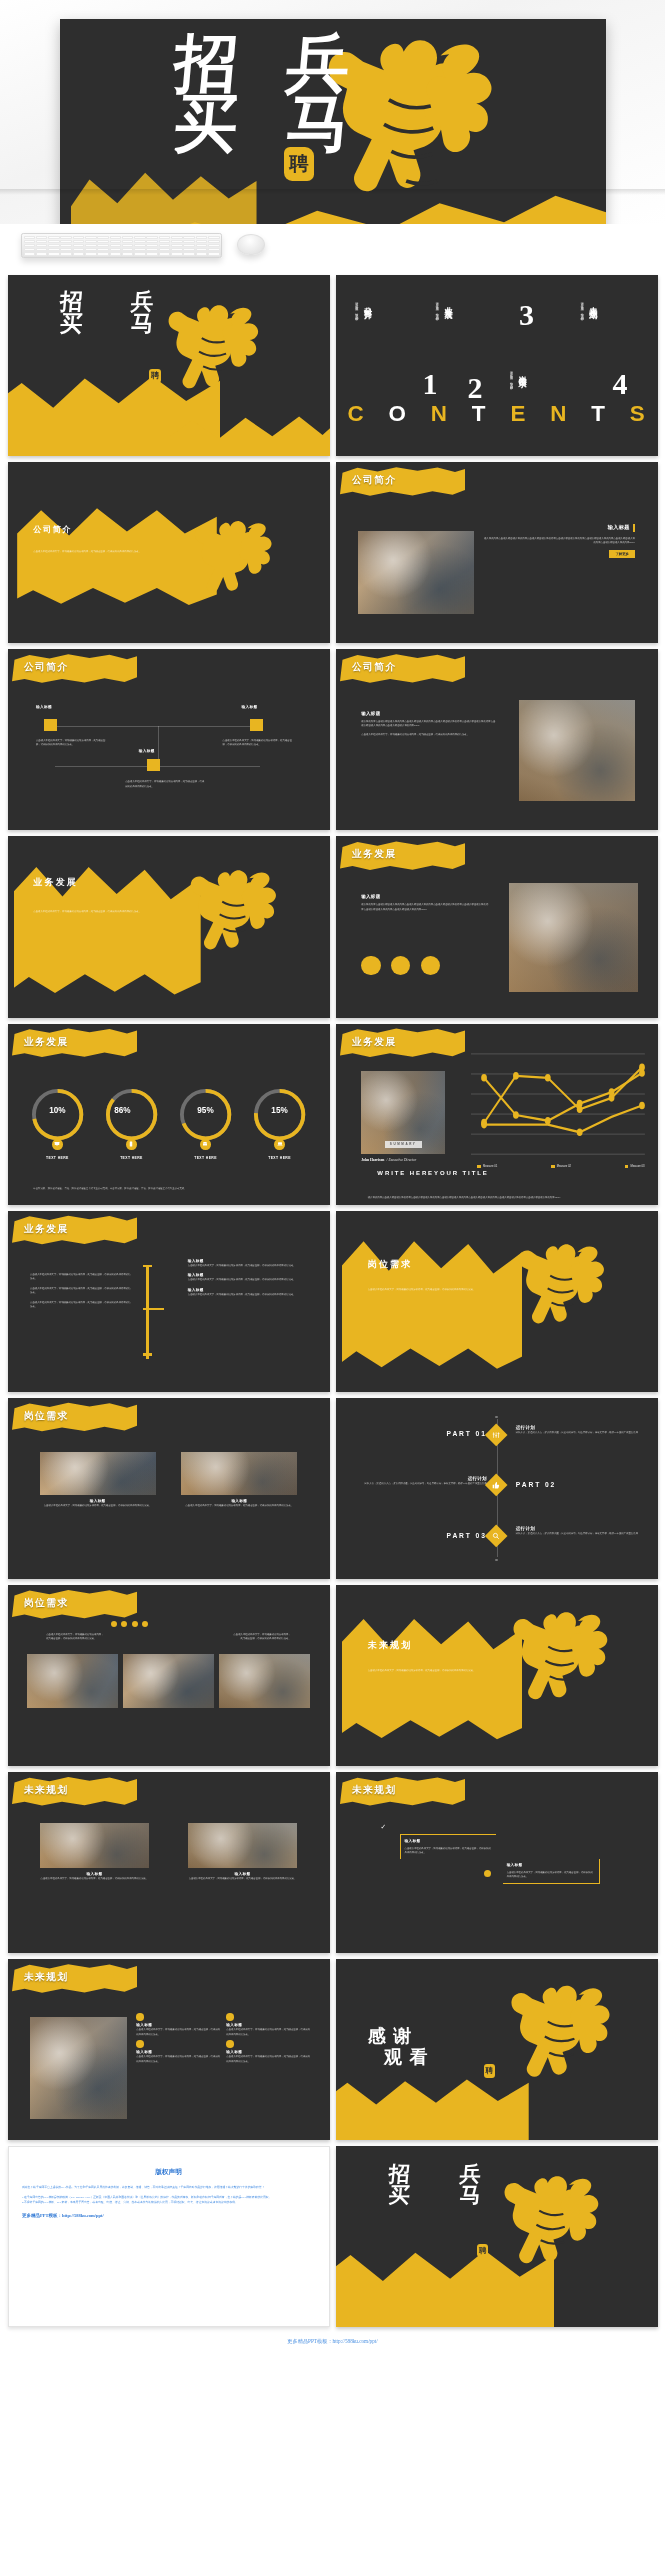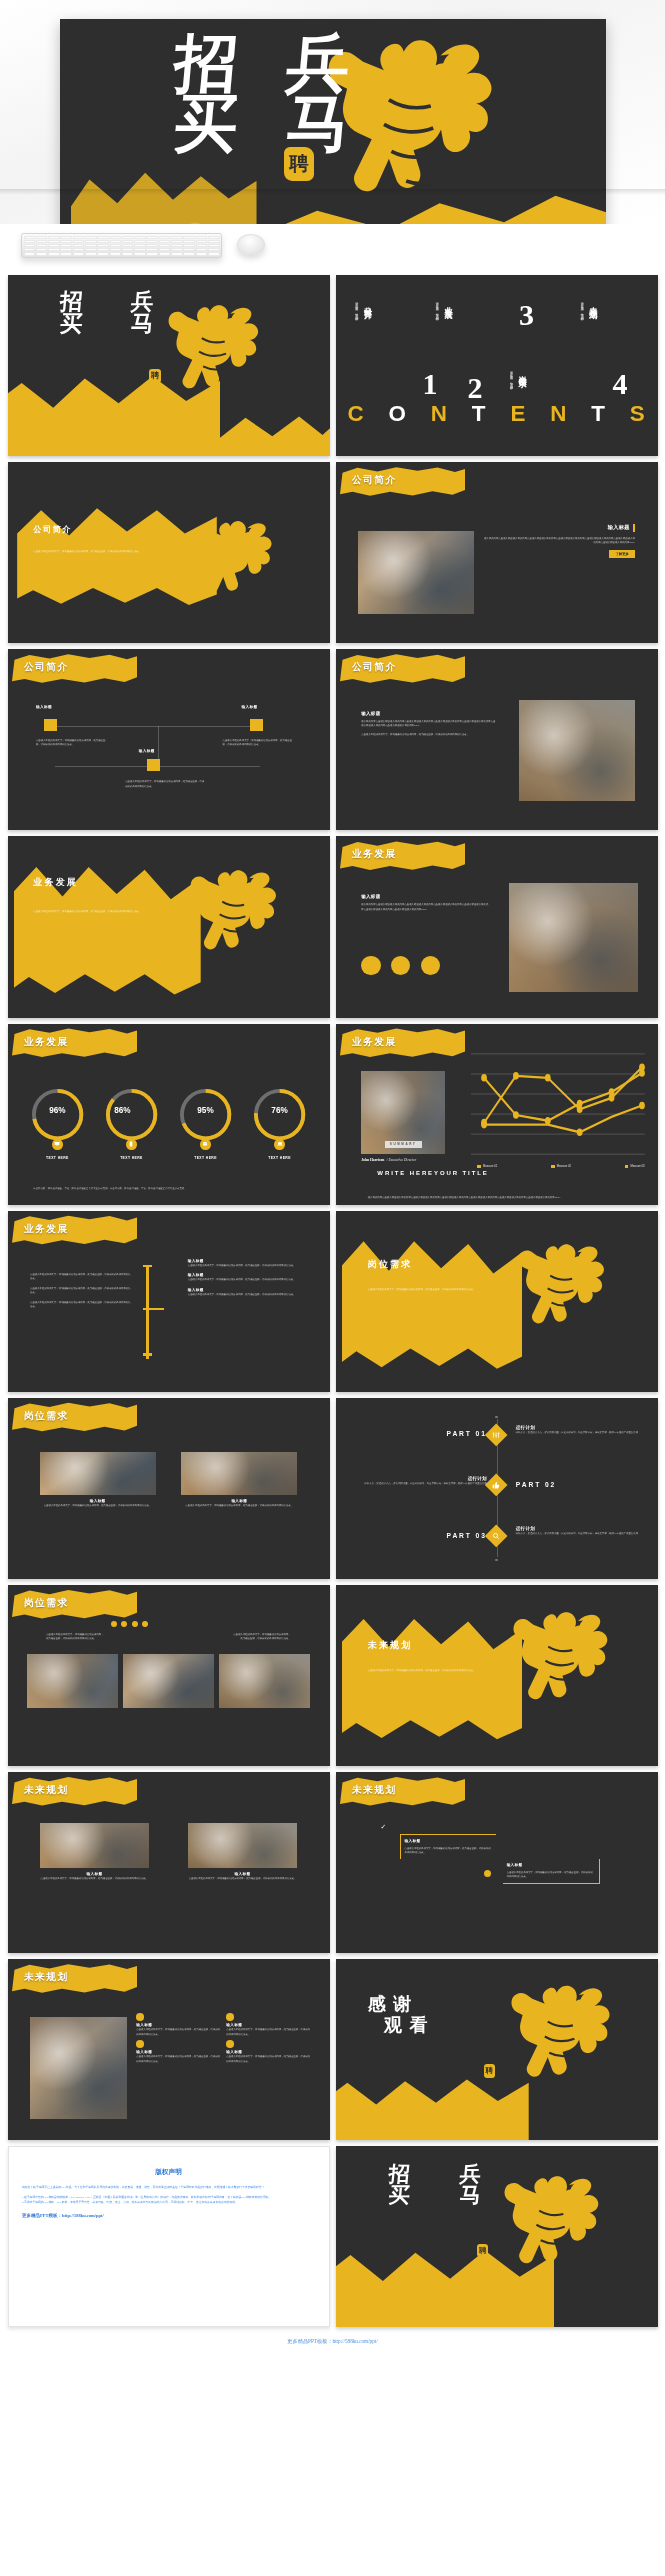--- a/index.html
+++ b/index.html
@@ -164,21 +164,21 @@
     font-weight:700; letter-spacing:1.5px;
   }
   .bignum {
     font-family:"Liberation Serif", serif; color:#fff; font-weight:700;
     font-size:30px; line-height:1;
   }
 
   
   .thanks {
     font-family:"Liberation Serif", serif; color:#fff; font-weight:700;
-    font-size:25px; line-height:1; letter-spacing:1.5px;
+    font-size:25px; line-height:1; letter-spacing:1.5px;margin-top:32px;
   }
   .footer-line {
     text-align:center; color:#4a90e2; font-size:5.2px;
     font-family:"Liberation Serif", serif; padding: 6px 0 3px;
   }
 </style>
 </head>
 <body>
 
 <div class="hero-wrap">
@@ -457,21 +457,21 @@
     <div class="brushhead"></div>
     <div class="sec-title">业务发展</div>
 
     <div style="position:absolute;left:4%;top:34%;width:92%;display:flex;justify-content:space-around">
 
       <div style="width:20%;text-align:center;position:relative">
         <svg viewBox="0 0 40 40" style="width:100%;display:block">
           <circle cx="20" cy="20" r="16" fill="none" stroke="#6e6e6e" stroke-width="2.6"></circle>
           <circle cx="20" cy="20" r="16" fill="none" stroke="#e8b521" stroke-width="2.6" stroke-dasharray="72 28" pathLength="100" transform="rotate(-90 20 20)"></circle>
         </svg>
-        <span class="pct" style="position:absolute;left:0;right:0;top:28%">96%</span>
+        <span class="pct" style="position:absolute;left:0;right:0;top:28%">10%</span>
         <div class="ydot" style="position:absolute;left:50%;margin-left:-5.2px;top:72%;width:10.4px;height:10.4px;display:flex;align-items:center;justify-content:center">
           <svg viewBox="0 0 24 24" width="6" height="6" fill="#fff">
               <rect x="3" y="4" width="18" height="12" rx="1"></rect>
               <rect x="9" y="18" width="6" height="2"></rect>
             </svg>
         </div>
         <div class="texthere" style="margin-top:12px">TEXT HERE</div>
       </div>
 
       <div style="width:20%;text-align:center;position:relative">
@@ -500,21 +500,21 @@
             </svg>
         </div>
         <div class="texthere" style="margin-top:12px">TEXT HERE</div>
       </div>
 
       <div style="width:20%;text-align:center;position:relative">
         <svg viewBox="0 0 40 40" style="width:100%;display:block">
           <circle cx="20" cy="20" r="16" fill="none" stroke="#6e6e6e" stroke-width="2.6"></circle>
           <circle cx="20" cy="20" r="16" fill="none" stroke="#e8b521" stroke-width="2.6" stroke-dasharray="76 24" pathLength="100" transform="rotate(-90 20 20)"></circle>
         </svg>
-        <span class="pct" style="position:absolute;left:0;right:0;top:28%">76%</span>
+        <span class="pct" style="position:absolute;left:0;right:0;top:28%">15%</span>
         <div class="ydot" style="position:absolute;left:50%;margin-left:-5.2px;top:72%;width:10.4px;height:10.4px;display:flex;align-items:center;justify-content:center">
           <svg viewBox="0 0 24 24" width="6" height="6" fill="#fff">
               <rect x="4" y="5" width="16" height="10" rx="1"></rect>
               <rect x="2" y="17" width="20" height="2"></rect>
             </svg>
         </div>
         <div class="texthere" style="margin-top:12px">TEXT HERE</div>
       </div>
     </div>
     <div class="micro" style="position:absolute;left:8%;bottom:8%;width:84%;text-align:left">年会背景板、舞台设计搭建、音箱、舞台设计搭建是否请专业公司完成。年会背景板、舞台设计搭建、音箱、舞台设计搭建是否请专业公司完成。</div>

